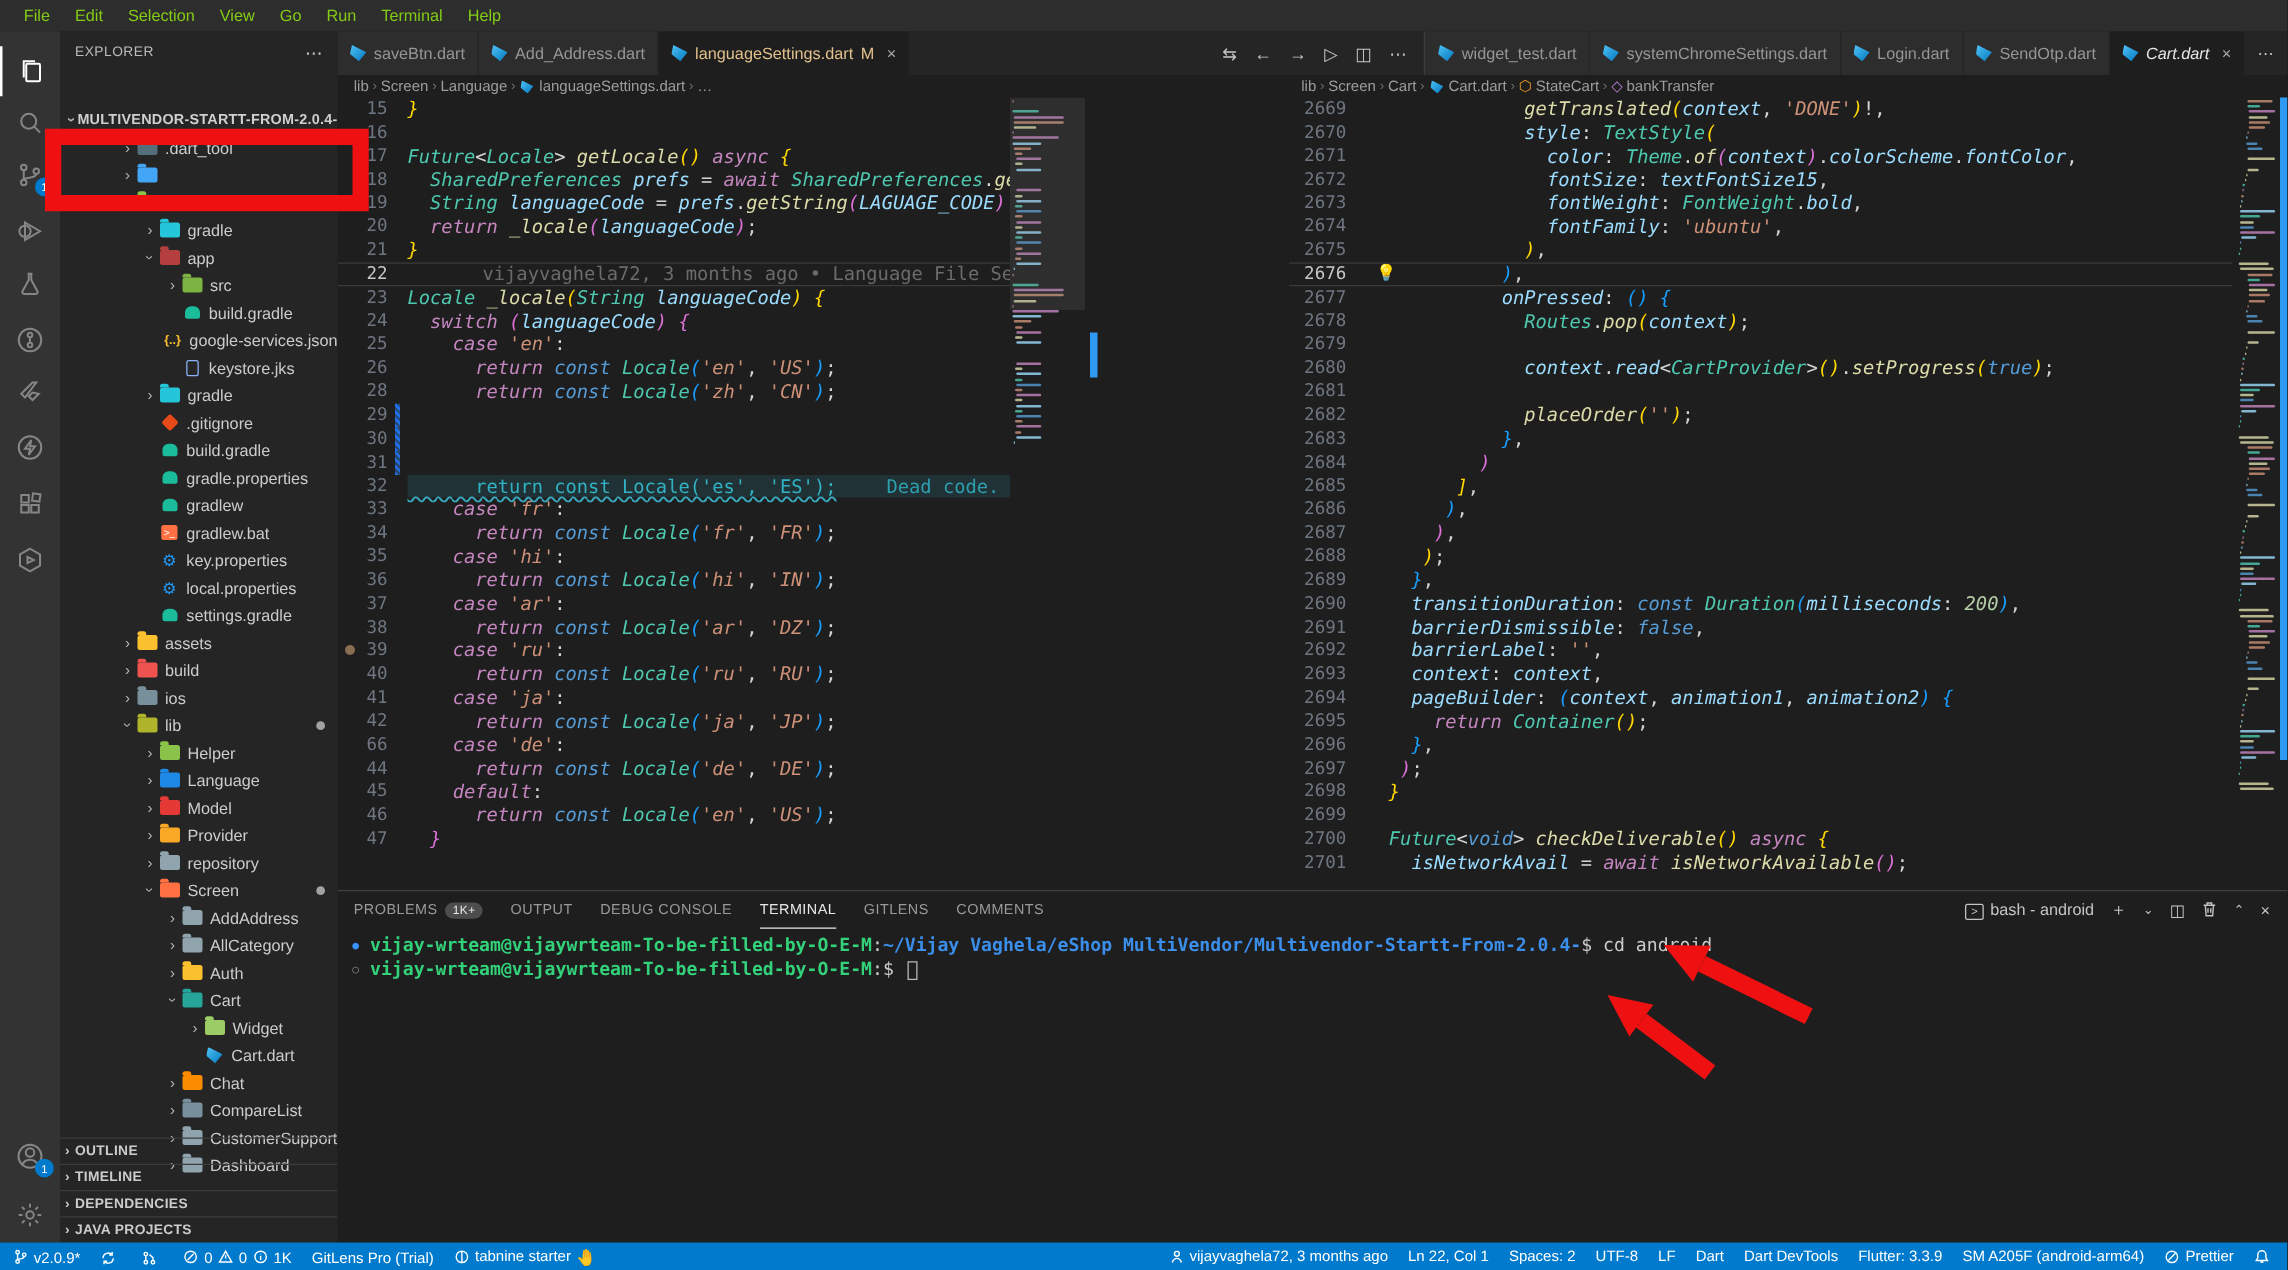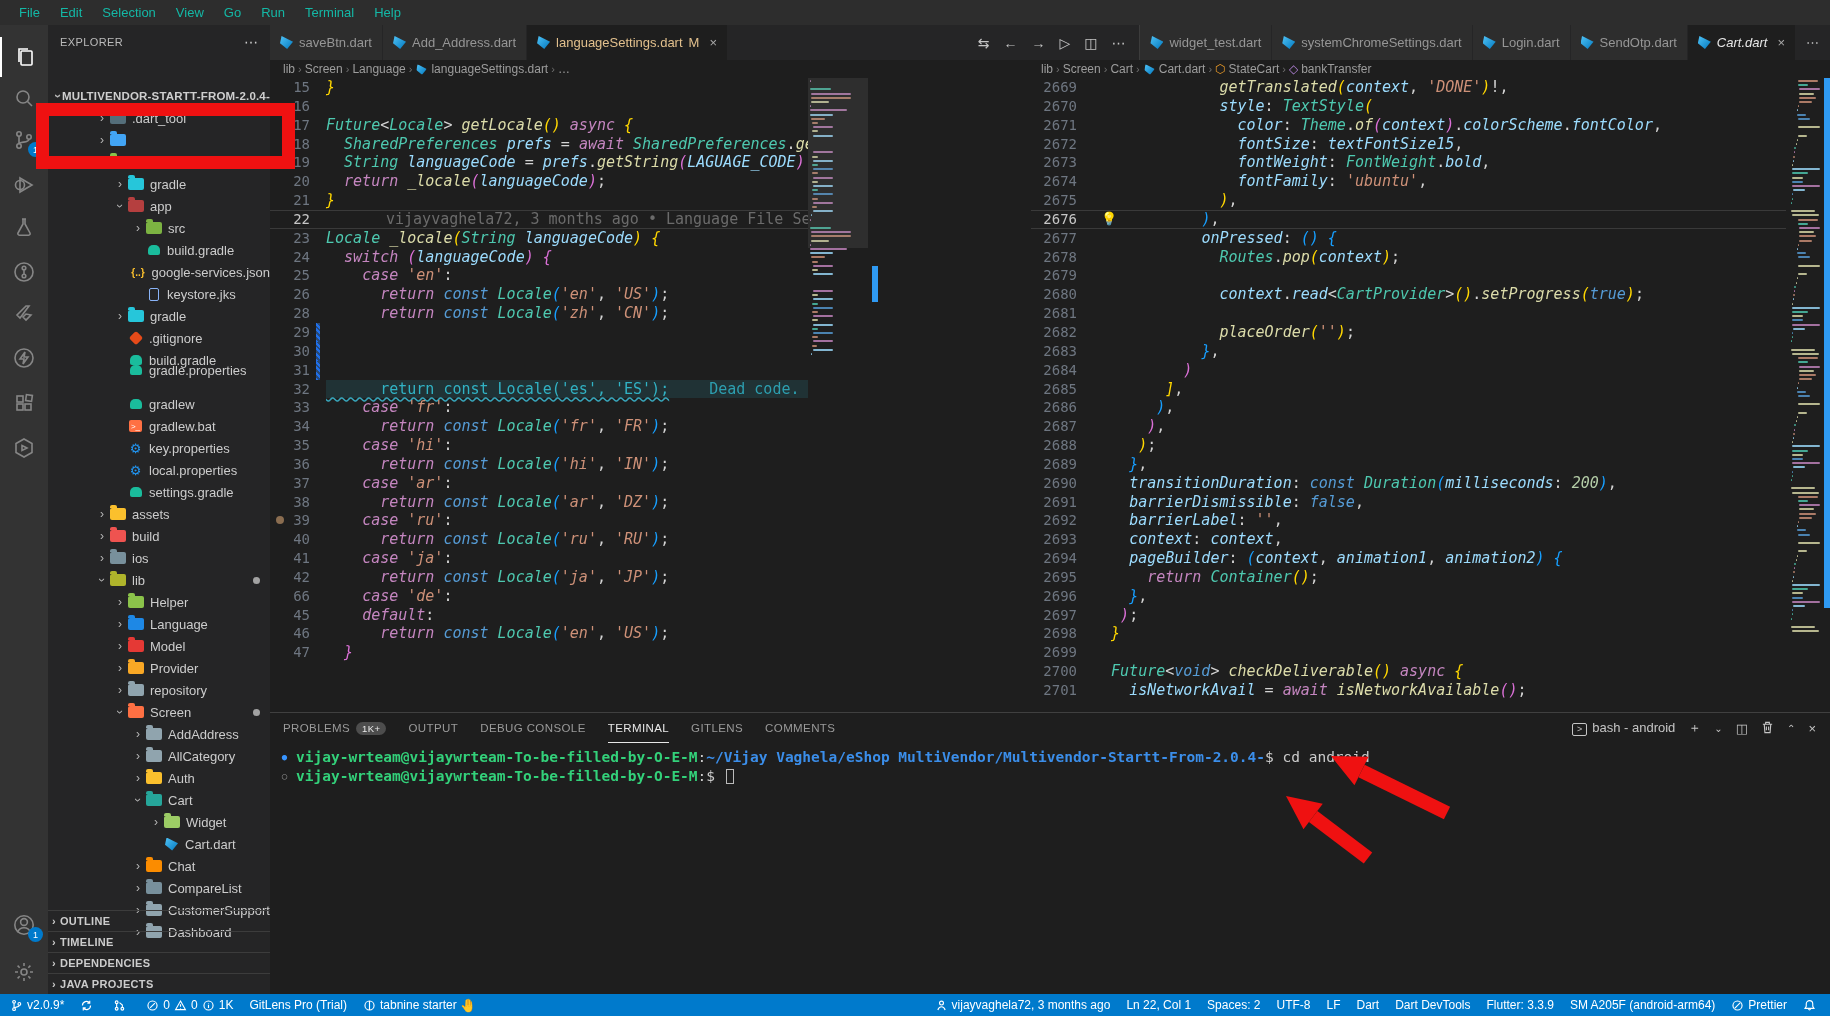--- a/index.html
+++ b/index.html
@@ -3,21 +3,21 @@
 <meta charset="utf-8">
 <style>
   * { margin:0; padding:0; box-sizing:border-box; }
   html,body { width:1830px; height:1016px; overflow:hidden; background:#1e1e1e;
     font-family:"Liberation Sans", sans-serif; }
   #app { position:relative; width:1830px; height:1016px; background:#1e1e1e; }
 
   
   #titlebar { position:absolute; left:0; top:0; width:1830px; height:25px;
     background:#2d2d2d; display:flex; align-items:center; padding-left:10px; gap:2px; z-index:5;}
-  .menu-item { color:#14b8a6; font-size:13px; padding:2px 9px; border-radius:4px; cursor:default;}
+  .menu-item { color:#84cc16; font-size:13px; padding:2px 9px; border-radius:4px; cursor:default;}
 
   
   #activitybar { position:absolute; left:0; top:25px; width:48px; height:969px; background:#333333; z-index:4;}
   .act-icon { position:absolute; left:0; width:48px; height:40px; display:flex; align-items:center; justify-content:center; color:#868686;}
   .act-icon.active { color:#ffffff; border-left:2px solid #ffffff; }
   .act-icon svg { width:24px; height:24px; stroke:currentColor; fill:none; stroke-width:1.6; }
   .act-badge { position:absolute; right:5px; bottom:3px; background:#007acc; color:#fff; font-size:9px;
     min-width:15px; height:15px; border-radius:8px; display:flex; align-items:center; justify-content:center; }
 
   
@@ -90,21 +90,21 @@
   .tline { height:19.5px; display:flex; align-items:center; white-space:pre;
     font-family:"DejaVu Sans Mono","Liberation Mono",monospace; font-size:14.5px; color:#cccccc; }
   .tdec { width:13px; margin-left:8px; margin-right:5px; font-size:9px; display:inline-flex; justify-content:center;}
   .t-user { color:#33d17a; font-weight:bold; }
   .t-path { color:#3b8eea; font-weight:bold; }
   .t-cursor { display:inline-block; width:8px; height:15px; border:1px solid #bbbbbb; margin-left:2px; vertical-align:middle;}
 
   
   #statusbar { position:absolute; left:0; top:994px; width:1830px; height:22px; background:#007acc; z-index:6;
     display:flex; align-items:center; justify-content:space-between; color:#ffffff; font-size:12px; padding:0 10px;}
-  .sb-group { display:flex; align-items:center; gap:16px; white-space:nowrap;}
+  .sb-group { display:flex; align-items:flex-end; gap:16px; white-space:nowrap;}
   .sb-item { display:flex; align-items:center; gap:4px; }
   .sb-item svg { width:13px; height:13px; stroke:#ffffff; fill:none; stroke-width:1.4;}
 
   
   #annot { position:absolute; left:0; top:0; width:1830px; height:1016px; pointer-events:none; z-index:9;}
   .annot-text { position:absolute; color:#ef1111; font-size:25px; font-weight:bold; letter-spacing:.5px; white-space:nowrap;}
 </style>
 </head>
 <body>
 
@@ -274,21 +274,21 @@
           </span>
           <span class="lbl">.gitignore</span>
         </div>
         <div class="trow" style="top: 289px;">
           <span class="chev" style="margin-left:64px"></span>
           <span class="fileicon">
             <span style="width:12px;height:10px;background:#1abc9c;border-radius:5px 5px 2px 2px;display:inline-block"></span>
           </span>
           <span class="lbl">build.gradle</span>
         </div>
-        <div class="trow" style="top: 299px;">
+        <div class="trow" style="top: 311px;">
           <span class="chev" style="margin-left:64px"></span>
           <span class="fileicon">
             <span style="width:12px;height:10px;background:#1abc9c;border-radius:5px 5px 2px 2px;display:inline-block"></span>
           </span>
           <span class="lbl">gradle.properties</span>
         </div>
         <div class="trow" style="top: 333px;">
           <span class="chev" style="margin-left:64px"></span>
           <span class="fileicon">
             <span style="width:12px;height:10px;background:#1abc9c;border-radius:5px 5px 2px 2px;display:inline-block"></span>
@@ -544,20 +544,21 @@
       <div class="cline"><span class="ln" style="width:40px">34</span><span style="display:inline-block;width:16px"></span><span class="code">      <i class="tk-kw">return</i> <i class="tk-kw2">const</i> <i class="tk-type">Locale</i><i style="color:#179fff">(</i><i class="tk-str">'fr'</i>, <i class="tk-str">'FR'</i><i style="color:#179fff">)</i>;</span></div>
       <div class="cline"><span class="ln" style="width:40px">35</span><span style="display:inline-block;width:16px"></span><span class="code">    <i class="tk-kw">case</i> <i class="tk-str">'hi'</i>:</span></div>
       <div class="cline"><span class="ln" style="width:40px">36</span><span style="display:inline-block;width:16px"></span><span class="code">      <i class="tk-kw">return</i> <i class="tk-kw2">const</i> <i class="tk-type">Locale</i><i style="color:#179fff">(</i><i class="tk-str">'hi'</i>, <i class="tk-str">'IN'</i><i style="color:#179fff">)</i>;</span></div>
       <div class="cline"><span class="ln" style="width:40px">37</span><span style="display:inline-block;width:16px"></span><span class="code">    <i class="tk-kw">case</i> <i class="tk-str">'ar'</i>:</span></div>
       <div class="cline"><span class="ln" style="width:40px">38</span><span style="display:inline-block;width:16px"></span><span class="code">      <i class="tk-kw">return</i> <i class="tk-kw2">const</i> <i class="tk-type">Locale</i><i style="color:#179fff">(</i><i class="tk-str">'ar'</i>, <i class="tk-str">'DZ'</i><i style="color:#179fff">)</i>;</span></div>
       <div class="cline"><span class="ln" style="width:40px">39</span><span style="display:inline-block;width:16px"></span><span class="code">    <i class="tk-kw">case</i> <i class="tk-str">'ru'</i>:</span><span class="gut-dot" style="left: 6px;"></span></div>
       <div class="cline"><span class="ln" style="width:40px">40</span><span style="display:inline-block;width:16px"></span><span class="code">      <i class="tk-kw">return</i> <i class="tk-kw2">const</i> <i class="tk-type">Locale</i><i style="color:#179fff">(</i><i class="tk-str">'ru'</i>, <i class="tk-str">'RU'</i><i style="color:#179fff">)</i>;</span></div>
       <div class="cline"><span class="ln" style="width:40px">41</span><span style="display:inline-block;width:16px"></span><span class="code">    <i class="tk-kw">case</i> <i class="tk-str">'ja'</i>:</span></div>
       <div class="cline"><span class="ln" style="width:40px">42</span><span style="display:inline-block;width:16px"></span><span class="code">      <i class="tk-kw">return</i> <i class="tk-kw2">const</i> <i class="tk-type">Locale</i><i style="color:#179fff">(</i><i class="tk-str">'ja'</i>, <i class="tk-str">'JP'</i><i style="color:#179fff">)</i>;</span></div>
       <div class="cline"><span class="ln" style="width:40px">66</span><span style="display:inline-block;width:16px"></span><span class="code">    <i class="tk-kw">case</i> <i class="tk-str">'de'</i>:</span></div>
+      <div class="cline"><span class="ln" style="width:40px">44</span><span style="display:inline-block;width:16px"></span><span class="code">      <i class="tk-kw">return</i> <i class="tk-kw2">const</i> <i class="tk-type">Locale</i><i style="color:#179fff">(</i><i class="tk-str">'de'</i>, <i class="tk-str">'DE'</i><i style="color:#179fff">)</i>;</span></div>
       <div class="cline"><span class="ln" style="width:40px">45</span><span style="display:inline-block;width:16px"></span><span class="code">    <i class="tk-kw">default</i>:</span></div>
       <div class="cline"><span class="ln" style="width:40px">46</span><span style="display:inline-block;width:16px"></span><span class="code">      <i class="tk-kw">return</i> <i class="tk-kw2">const</i> <i class="tk-type">Locale</i><i style="color:#179fff">(</i><i class="tk-str">'en'</i>, <i class="tk-str">'US'</i><i style="color:#179fff">)</i>;</span></div>
       <div class="cline"><span class="ln" style="width:40px">47</span><span style="display:inline-block;width:16px"></span><span class="code">  <i style="color:#da70d6">}</i></span></div>
     </div>
   <div class="minimap" id="mm1" style="left:808px;width:60px;height:634px">
       <div class="mm-bar" style="left: 2px; top: 2px; width: 0.62px; background: rgb(197, 134, 192); opacity: 0.8;"></div>
       <div class="mm-bar" style="left: 2px; top: 10.4px; width: 21.08px; background: rgb(78, 201, 176); opacity: 0.8;"></div>
       <div class="mm-bar" style="left: 3.1px; top: 14.6px; width: 39.68px; background: rgb(197, 134, 192); opacity: 0.8;"></div>
       <div class="mm-bar" style="left: 3.1px; top: 18.8px; width: 39.68px; background: rgb(206, 145, 120); opacity: 0.8;"></div>
       <div class="mm-bar" style="left: 3.1px; top: 23px; width: 17.98px; background: rgb(220, 220, 170); opacity: 0.8;"></div>

